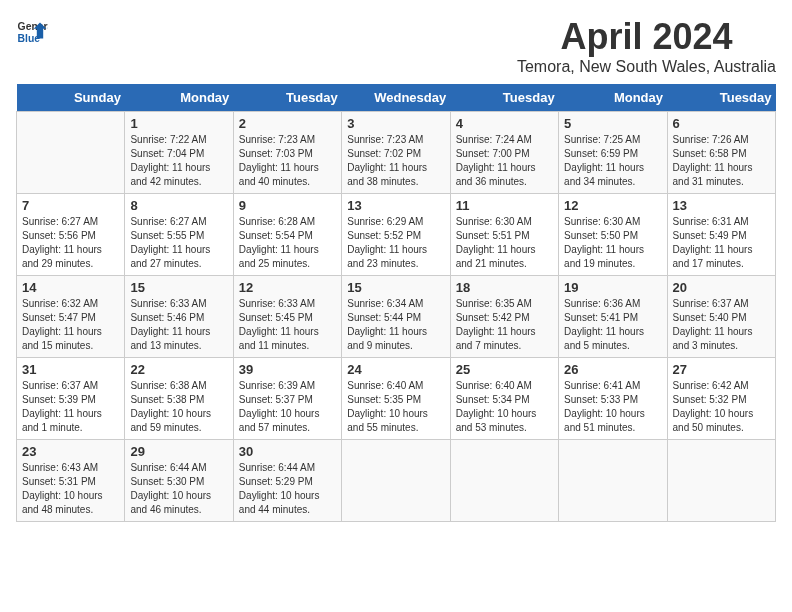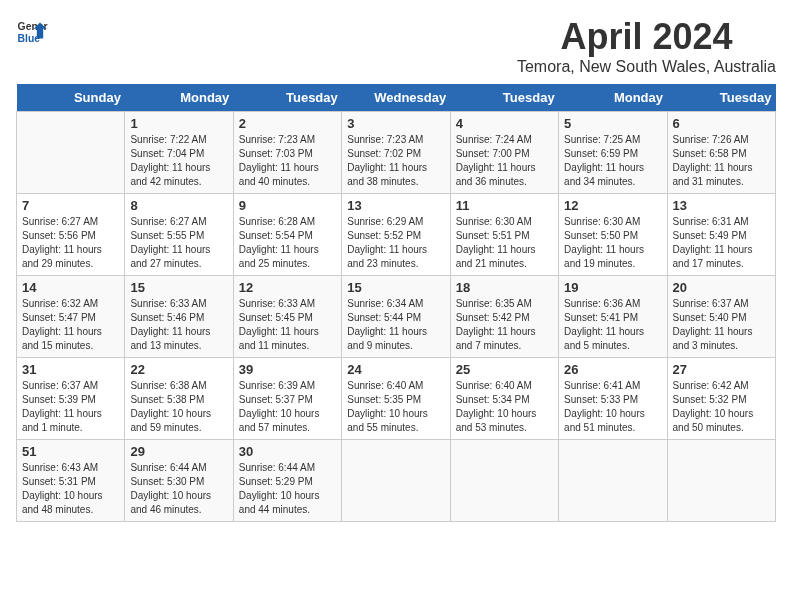--- a/index.html
+++ b/index.html
@@ -219,21 +219,21 @@
           <span class="day-num">26</span>
           <div class="day-info">Sunrise: 6:41 AM<br>Sunset: 5:33 PM<br>Daylight: 10 hours<br>and 51 minutes.</div>
         </td>
         <td>
           <span class="day-num">27</span>
           <div class="day-info">Sunrise: 6:42 AM<br>Sunset: 5:32 PM<br>Daylight: 10 hours<br>and 50 minutes.</div>
         </td>
       </tr>
       <tr>
         <td>
-          <span class="day-num">51</span>
+          <span class="day-num">23</span>
           <div class="day-info">Sunrise: 6:43 AM<br>Sunset: 5:31 PM<br>Daylight: 10 hours<br>and 48 minutes.</div>
         </td>
         <td>
           <span class="day-num">29</span>
           <div class="day-info">Sunrise: 6:44 AM<br>Sunset: 5:30 PM<br>Daylight: 10 hours<br>and 46 minutes.</div>
         </td>
         <td>
           <span class="day-num">30</span>
           <div class="day-info">Sunrise: 6:44 AM<br>Sunset: 5:29 PM<br>Daylight: 10 hours<br>and 44 minutes.</div>
         </td>

